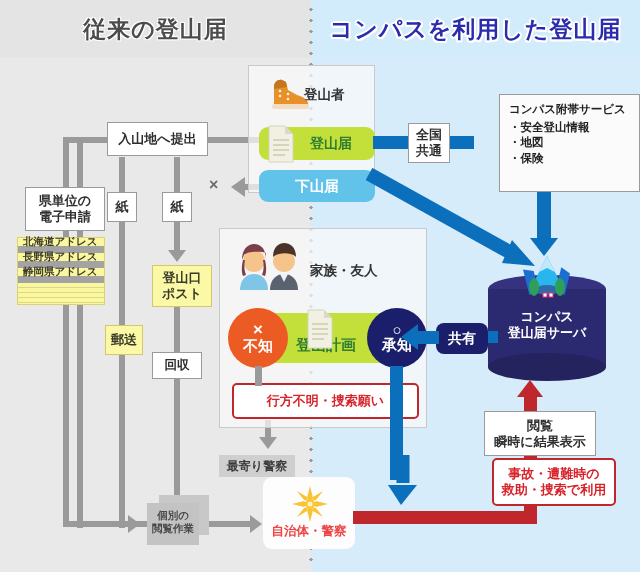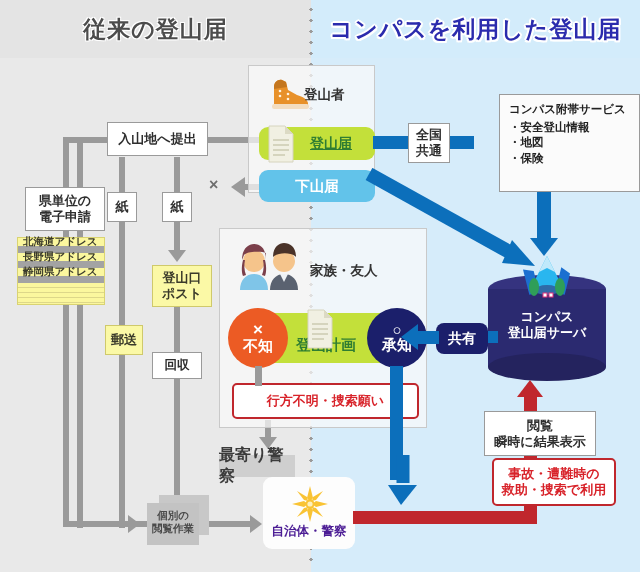--- a/index.html
+++ b/index.html
@@ -71,21 +71,21 @@
 
   .redbox{position:absolute;box-sizing:border-box;background:#fff;border:2px solid #c0272d;
     border-radius:5px;display:flex;align-items:center;justify-content:center;
     color:#d8232a;font-weight:bold;text-align:center;line-height:1.25;}
 
   .graylbl{position:absolute;box-sizing:border-box;background:#cfcfcf;color:#3b3b3b;
     font-weight:bold;display:flex;align-items:center;justify-content:center;}
 
   .whitecard{position:absolute;box-sizing:border-box;background:#fdfdfd;border-radius:9px;
     display:flex;flex-direction:column;align-items:center;justify-content:flex-end;
-    color:#4c1d95;font-weight:bold;}
+    color:#ef4444;font-weight:bold;}
 
   .docshape{position:absolute;}
   .docshape .lyr{position:absolute;background:#c8c8c8;}
   .docshape .txt{position:absolute;left:0;top:0;width:100%;height:100%;
     display:flex;align-items:center;justify-content:center;text-align:center;
     color:#4a4a4a;font-weight:bold;line-height:1.25;}
 
   .cylinder{position:absolute;}
   .cyl-body{position:absolute;left:0;top:14px;width:100%;height:78px;background:#2b2a70;}
   .cyl-top{position:absolute;left:0;top:0;width:100%;height:28px;border-radius:50%;background:#35337f;}
@@ -202,21 +202,21 @@
       <path d="M8 11 C8 6 12 3 16 4 L20 6 L21 11 L8 13 Z" fill="#c4761e"></path>
       <rect x="6" y="28" width="37" height="5" rx="2.2" fill="#f3ddc0"></rect>
       <circle cx="14" cy="15" r="1.3" fill="#fff3e0"></circle>
       <circle cx="14" cy="20" r="1.3" fill="#fff3e0"></circle>
       <circle cx="22" cy="18" r="1.3" fill="#fff3e0"></circle>
       <circle cx="22" cy="23" r="1.3" fill="#fff3e0"></circle>
     </svg>
   </div>
   <div class="panel-lbl" style="left:304px;top:86px;font-size:13.5px;">登山者</div>
 
-  <div class="cap cap-green" style="left:259px;top:127px;width:116px;height:33px;font-size:14px;text-decoration:underline;">
+  <div class="cap cap-green" style="left:259px;top:127px;width:116px;height:33px;font-size:14px;">
     <span style="margin-left:28px;">登山届</span>
   </div>
   <div class="docshape" style="left:266px;top:124px;width:30px;height:40px;">
     <svg width="30" height="40" viewBox="0 0 30 40">
       <path d="M3 2 H19 L27 10 V38 H3 Z" fill="#f1f0e2" stroke="#d6d4be" stroke-width="1"></path>
       <path d="M19 2 L27 10 H19 Z" fill="#dcdac4"></path>
       <g stroke="#c9c7ae" stroke-width="1.4">
         <line x1="7" y1="16" x2="23" y2="16"></line>
           <line x1="7" y1="21" x2="23" y2="21"></line>
         <line x1="7" y1="26" x2="23" y2="26"></line>
@@ -269,21 +269,21 @@
     <span style="font-size:15px;line-height:1;">○</span>
     <span style="font-size:15px;line-height:1.1;">承知</span>
   </div>
 
   <div class="redbox" style="left:232px;top:383px;width:187px;height:36px;font-size:13px;">
     <span>行方不明・捜索願い</span>
   </div>
 
   <div class="gline" style="left:255px;top:366px;width:7px;height:20px;"></div>
 
-  <div class="graylbl" style="left:219px;top:455px;width:76px;height:22px;font-size:16px;">
+  <div class="graylbl" style="left:219px;top:455px;width:76px;height:22px;font-size:12px;">
     <span>最寄り警察</span>
   </div>
 
   <div class="whitecard" style="left:263px;top:477px;width:92px;height:72px;">
     <div class="badgewrap" style="left:28px;top:8px;width:38px;height:38px;">
       <svg width="38" height="38" viewBox="0 0 38 38">
         <g fill="#f9c334">
           <path d="M19 1 L22 13 L19 17 L16 13 Z"></path>
           <path d="M19 37 L22 25 L19 21 L16 25 Z"></path>
           <path d="M1 19 L13 16 L17 19 L13 22 Z"></path>

